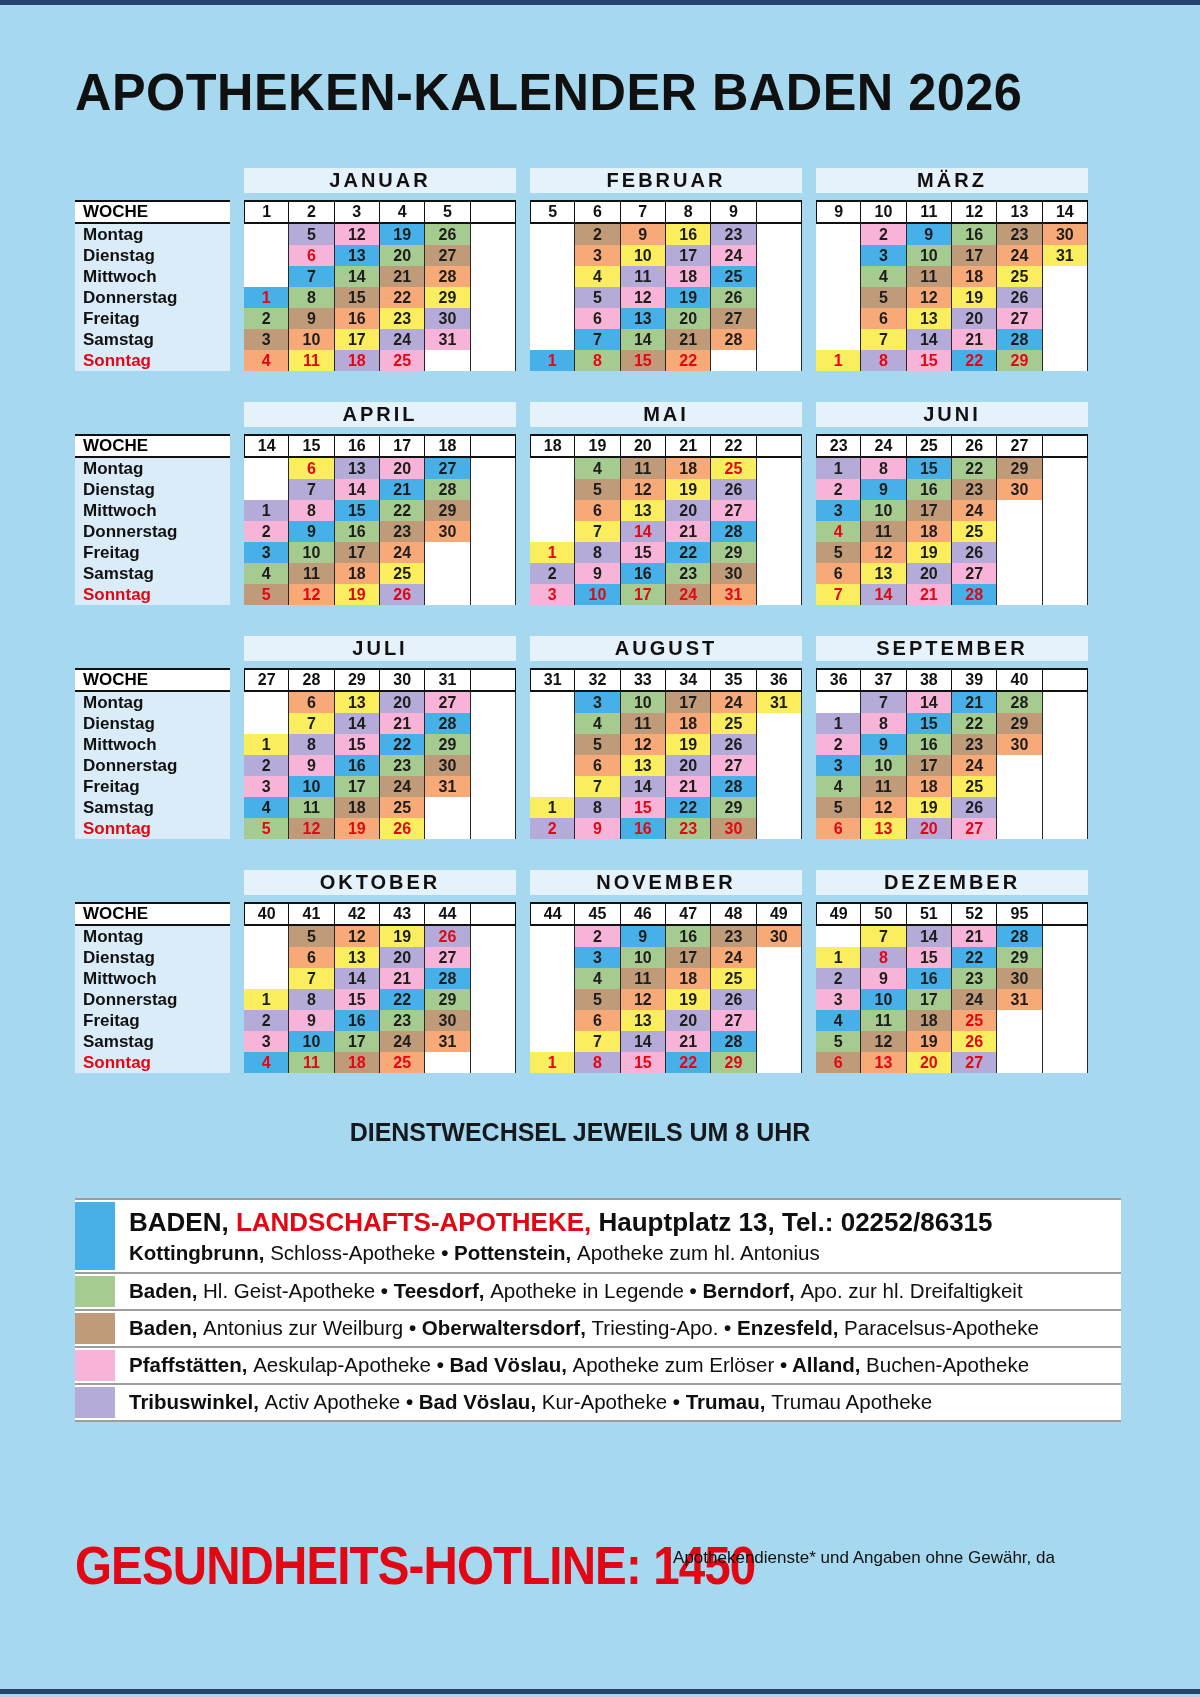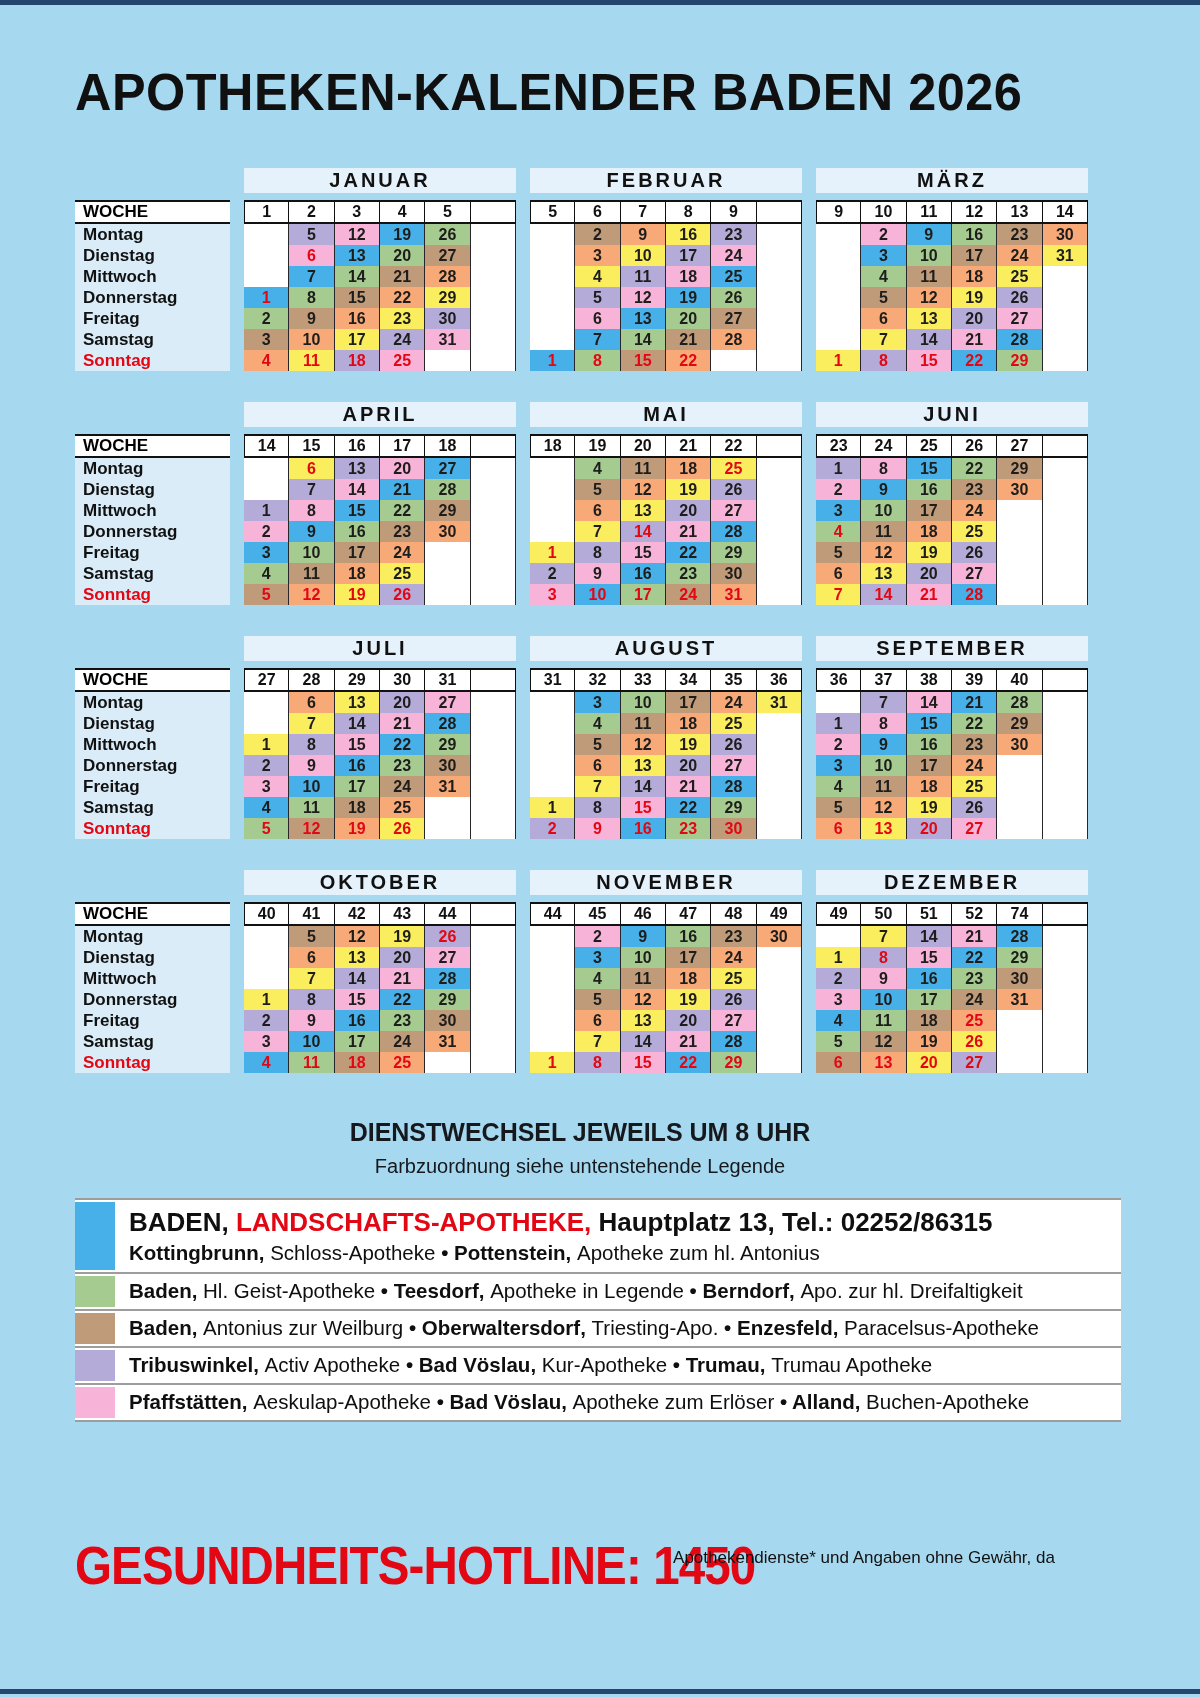--- a/index.html
+++ b/index.html
@@ -834,21 +834,21 @@
           <div class="dc"></div>
         </div>
       </div>
       <div class="month-block">
         <div class="month-title">DEZEMBER</div>
         <div class="week-header">
           <div class="wk">49</div>
           <div class="wk">50</div>
           <div class="wk">51</div>
           <div class="wk">52</div>
-          <div class="wk">74</div>
+          <div class="wk">95</div>
           <div class="wk"></div>
         </div>
         <div class="date-row">
           <div class="dc"></div>
           <div class="dc" style="background: rgb(250, 238, 94);"><span>7</span></div>
           <div class="dc" style="background: rgb(180, 171, 217);"><span>14</span></div>
           <div class="dc" style="background: rgb(248, 179, 216);"><span>21</span></div>
           <div class="dc" style="background: rgb(71, 176, 232);"><span>28</span></div>
           <div class="dc"></div>
         </div>
@@ -899,21 +899,20 @@
           <div class="dc holiday" style="background: rgb(180, 171, 217);"><span>27</span></div>
           <div class="dc"></div>
           <div class="dc"></div>
         </div>
       </div>
     </div>
   </div>
 
 <div class="notice">
   <div class="notice-line1">DIENSTWECHSEL JEWEILS UM 8 UHR</div>
-  <div class="notice-line2">Farbzuordnung siehe untenstehende Legende</div>
 </div>
 
 <div class="legend">
     <div class="legend-row first">
       <div class="swatch" style="background: rgb(71, 176, 232);"></div>
       <div class="legend-text">
         <div class="legend-line lg"><span class="seg-b">BADEN, </span><span class="seg-r">LANDSCHAFTS-APOTHEKE, </span><span class="seg-b">Hauptplatz 13, Tel.: 02252/86315</span></div>
         <div class="legend-line"><span class="seg-b">Kottingbrunn, </span><span class="seg-n">Schloss-Apotheke </span><span class="seg-b">• </span><span class="seg-b">Pottenstein, </span><span class="seg-n">Apotheke zum hl. Antonius</span></div>
       </div>
     </div>
@@ -923,29 +922,29 @@
         <div class="legend-line"><span class="seg-b">Baden, </span><span class="seg-n">Hl. Geist-Apotheke </span><span class="seg-b">• </span><span class="seg-b">Teesdorf, </span><span class="seg-n">Apotheke in Legende </span><span class="seg-b">• </span><span class="seg-b">Berndorf, </span><span class="seg-n">Apo. zur hl. Dreifaltigkeit</span></div>
       </div>
     </div>
     <div class="legend-row">
       <div class="swatch" style="background: rgb(192, 155, 122);"></div>
       <div class="legend-text">
         <div class="legend-line"><span class="seg-b">Baden, </span><span class="seg-n">Antonius zur Weilburg </span><span class="seg-b">• </span><span class="seg-b">Oberwaltersdorf, </span><span class="seg-n">Triesting-Apo. </span><span class="seg-b">• </span><span class="seg-b">Enzesfeld, </span><span class="seg-n">Paracelsus-Apotheke</span></div>
       </div>
     </div>
     <div class="legend-row">
+      <div class="swatch" style="background: rgb(248, 179, 216);"></div>
+      <div class="legend-text">
+        <div class="legend-line"><span class="seg-b">Pfaffstätten, </span><span class="seg-n">Aeskulap-Apotheke </span><span class="seg-b">• </span><span class="seg-b">Bad Vöslau, </span><span class="seg-n">Apotheke zum Erlöser </span><span class="seg-b">• </span><span class="seg-b">Alland, </span><span class="seg-n">Buchen-Apotheke</span></div>
+      </div>
+    </div>
+    <div class="legend-row">
       <div class="swatch" style="background: rgb(180, 171, 217);"></div>
       <div class="legend-text">
         <div class="legend-line"><span class="seg-b">Tribuswinkel, </span><span class="seg-n">Activ Apotheke </span><span class="seg-b">• </span><span class="seg-b">Bad Vöslau, </span><span class="seg-n">Kur-Apotheke </span><span class="seg-b">• </span><span class="seg-b">Trumau, </span><span class="seg-n">Trumau Apotheke</span></div>
-      </div>
-    </div>
-    <div class="legend-row">
-      <div class="swatch" style="background: rgb(248, 179, 216);"></div>
-      <div class="legend-text">
-        <div class="legend-line"><span class="seg-b">Pfaffstätten, </span><span class="seg-n">Aeskulap-Apotheke </span><span class="seg-b">• </span><span class="seg-b">Bad Vöslau, </span><span class="seg-n">Apotheke zum Erlöser </span><span class="seg-b">• </span><span class="seg-b">Alland, </span><span class="seg-n">Buchen-Apotheke</span></div>
       </div>
     </div>
   </div>
 
 <div class="hotline">GESUNDHEITS-HOTLINE: 1450</div>
 <div class="footnote">
   <div>Apothekendienste* und Angaben ohne Gewähr, da</div>
 </div>
 
 <div class="edge-bar bottom"></div>

